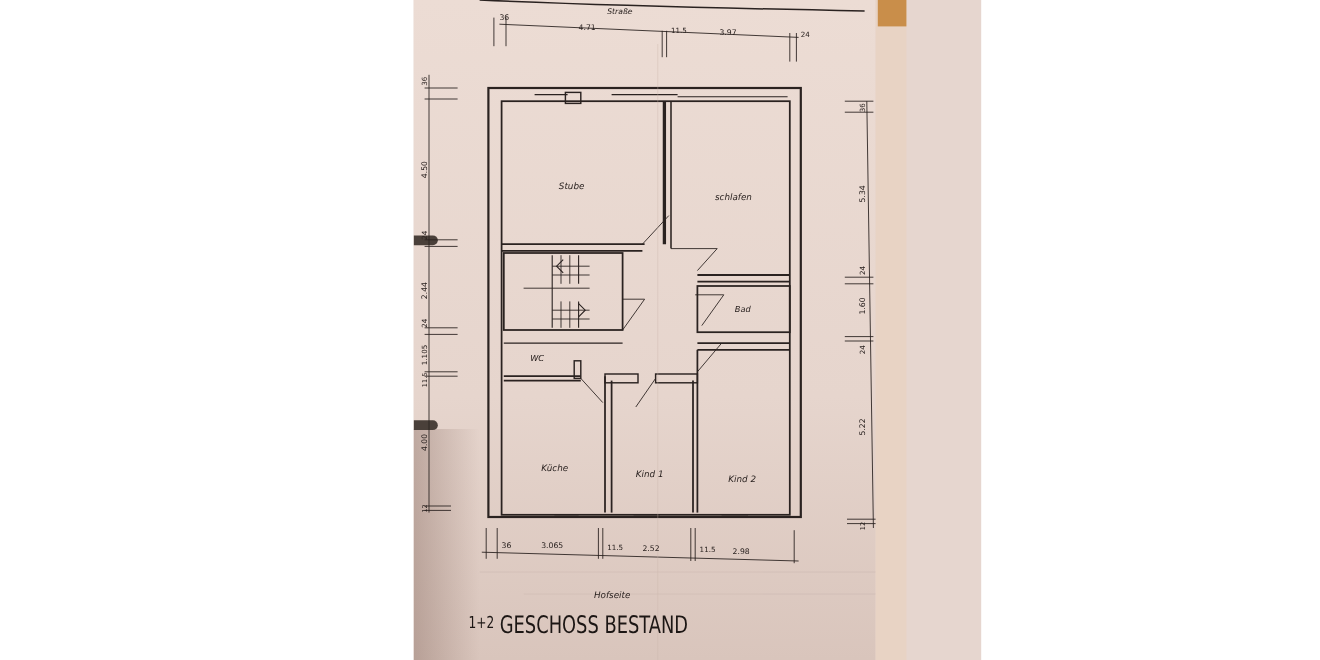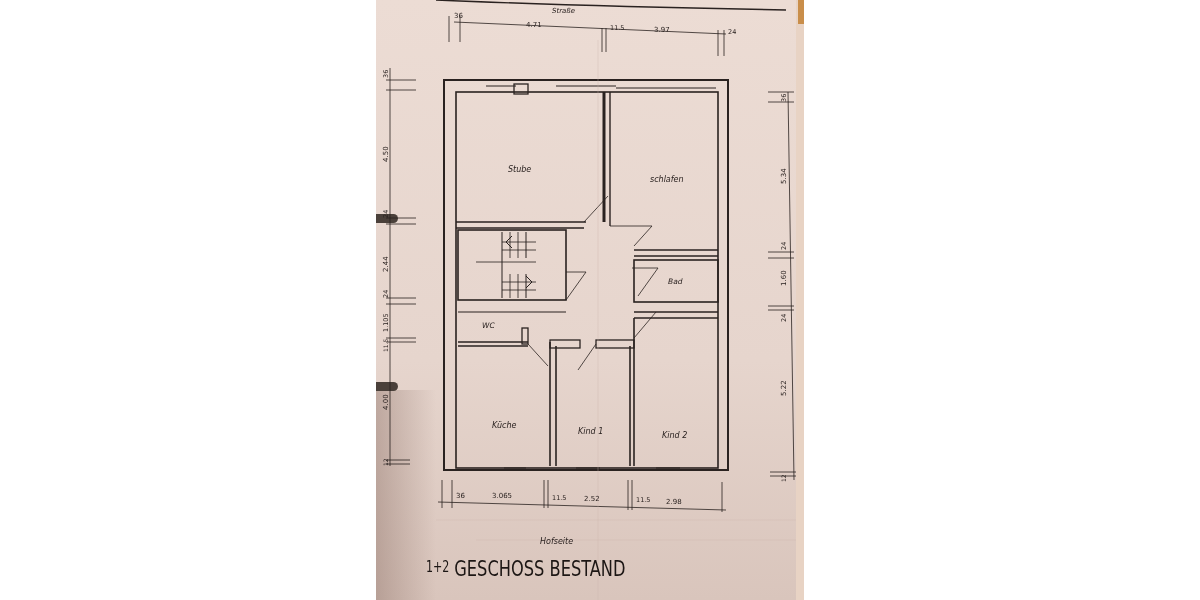--- a/index.html
+++ b/index.html
@@ -1,17 +1,17 @@
 <!DOCTYPE html>
 <html><head>
   <meta charset="utf-8">
   <style>
     html, body { margin:0; padding:0; }
     body { width:1200px; height:600px; background:#ffffff; position:relative; overflow:hidden; font-family:"Liberation Sans", sans-serif; }
-    .photo { position:absolute; left:376px; top:0; width:428px; height:600px; background:#e6d6cf; overflow:hidden; }
+    .photo { position:absolute; left:376px; top:0; width:516px; height:600px; background:#e6d6cf; overflow:hidden; }
     .paper { position:absolute; left:0; top:0; width:420px; height:600px; background:linear-gradient(180deg,#ecdcd4 0%,#e6d5cd 60%,#d9c5bc 100%); }
     .side-paper { position:absolute; left:420px; top:0; width:28px; height:600px; background:#e8d3c4; }
     .wood { position:absolute; left:422px; top:0; width:26px; height:24px; background:#c98e4a; }
     .shadow { position:absolute; left:0; top:390px; width:60px; height:210px; background:linear-gradient(90deg, rgba(120,90,80,0.35), rgba(120,90,80,0)); }
     .ring { position:absolute; left:0; width:22px; height:9px; background:#4a403a; border-radius:0 5px 5px 0; }
     svg { position:absolute; left:0; top:0; }
     .lbl { font-family:"DejaVu Sans", sans-serif; fill:#2a2220; }
     .title { position:absolute; left:50px; top:556px; font-family:"DejaVu Sans Condensed","DejaVu Sans", sans-serif; font-size:22px; color:#1c1614; letter-spacing:0px; transform:scaleX(0.82); transform-origin:left top; white-space:nowrap; }
     .title .pre { font-size:15px; vertical-align:4px; margin-right:6px; }
   </style>

